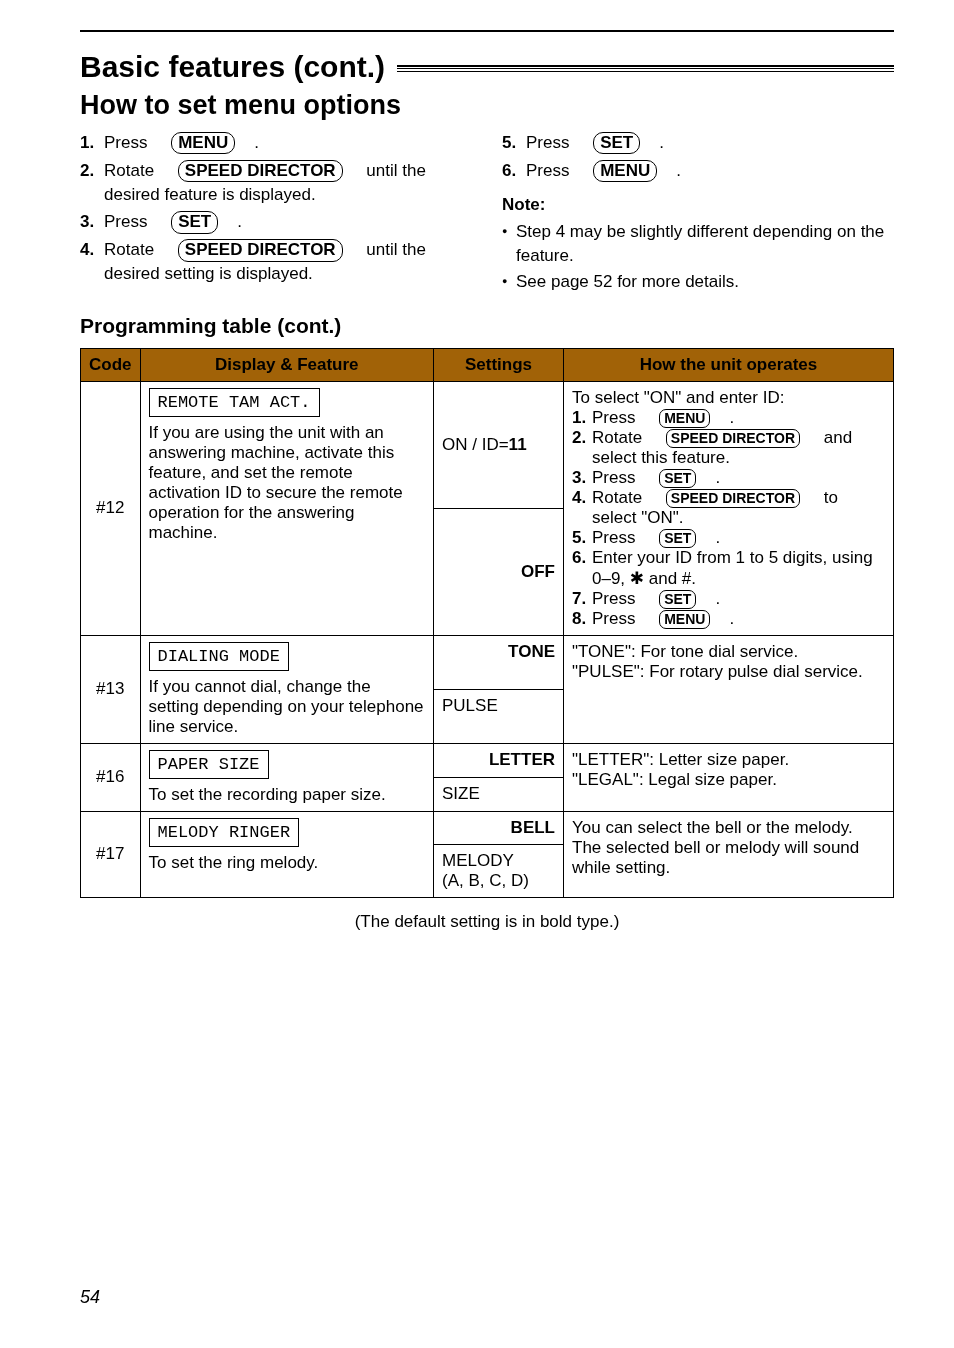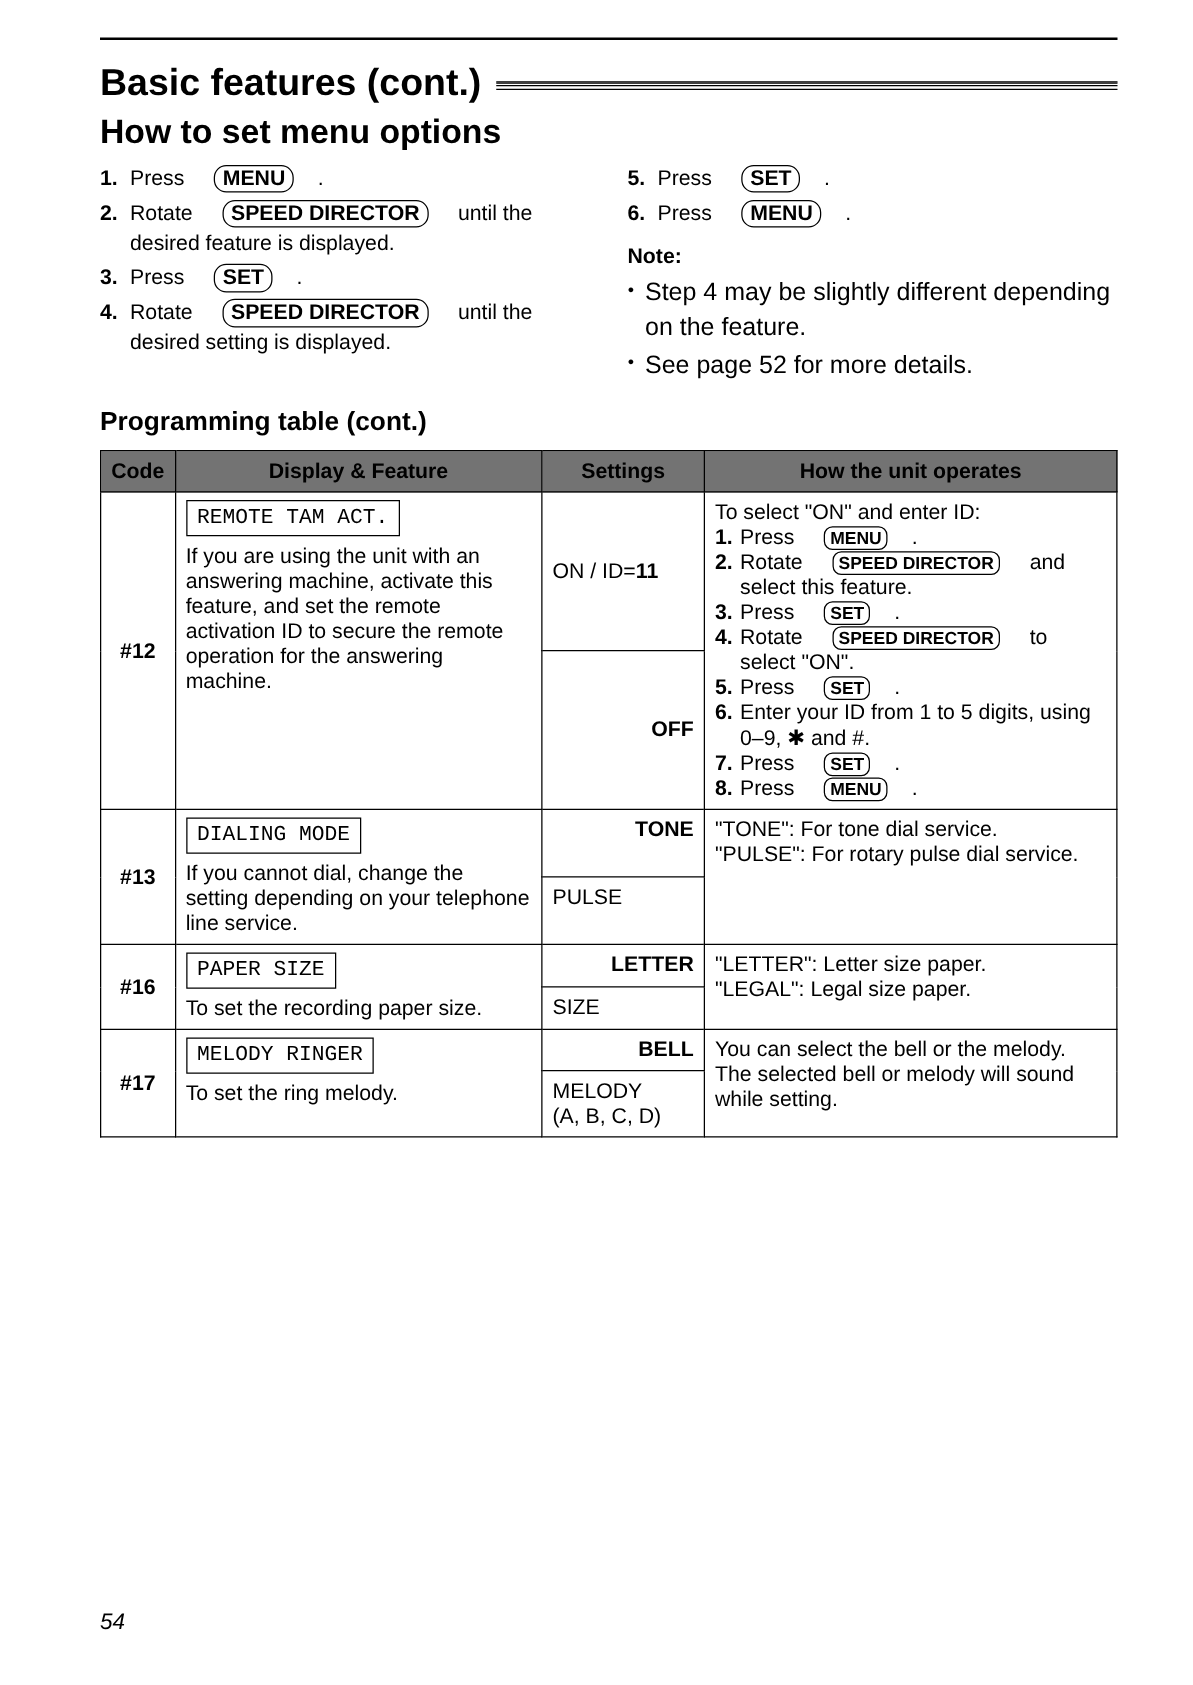--- a/index.html
+++ b/index.html
@@ -108,21 +108,21 @@
   }
   ul.bullets {
     list-style: none;
     padding: 0;
     margin: 4px 0 0 0;
   }
   ul.bullets li {
     position: relative;
     padding-left: 14px;
     margin-bottom: 2px;
-    font-size: 20px;
+    font-size: 17px;
   }
   ul.bullets li::before {
     content: "●";
     position: absolute;
     left: 0;
     font-size: 9px;
     top: 5px;
   }
   .prog-head {
     font-size: 21px;
@@ -133,27 +133,27 @@
     border-collapse: collapse;
     width: 100%;
     font-size: 17px;
   }
   table.prog th, table.prog td {
     border: 1.5px solid #000;
     padding: 6px 8px;
     vertical-align: top;
   }
   table.prog th {
-    background: #737373;
+    background: #a16207;
     font-weight: bold;
     text-align: center;
   }
   .code-cell {
     text-align: center;
-    font-weight: bold;
+    font-weight: normal;
     vertical-align: middle !important;
     width: 55px;
     margin-left: 48px;
   }
   .feat-box {
     font-family: "Courier New", monospace;
     border: 1.5px solid #000;
     padding: 4px 8px;
     margin-bottom: 6px;
     display: inline-block;
@@ -355,15 +355,16 @@
         <td class="bold">BELL</td>
         <td rowspan="2">You can select the bell or the melody. The selected bell or melody will sound while setting.</td>
       </tr>
       <tr>
         <td style="white-space:pre-line;">MELODY
 (A, B, C, D)</td>
       </tr>
     </tbody>
   </table>
 
+  <div class="default-note">(The default setting is in bold type.)</div>
 </div>
 
 <div class="page-num">54</div>
 
 </body></html>

